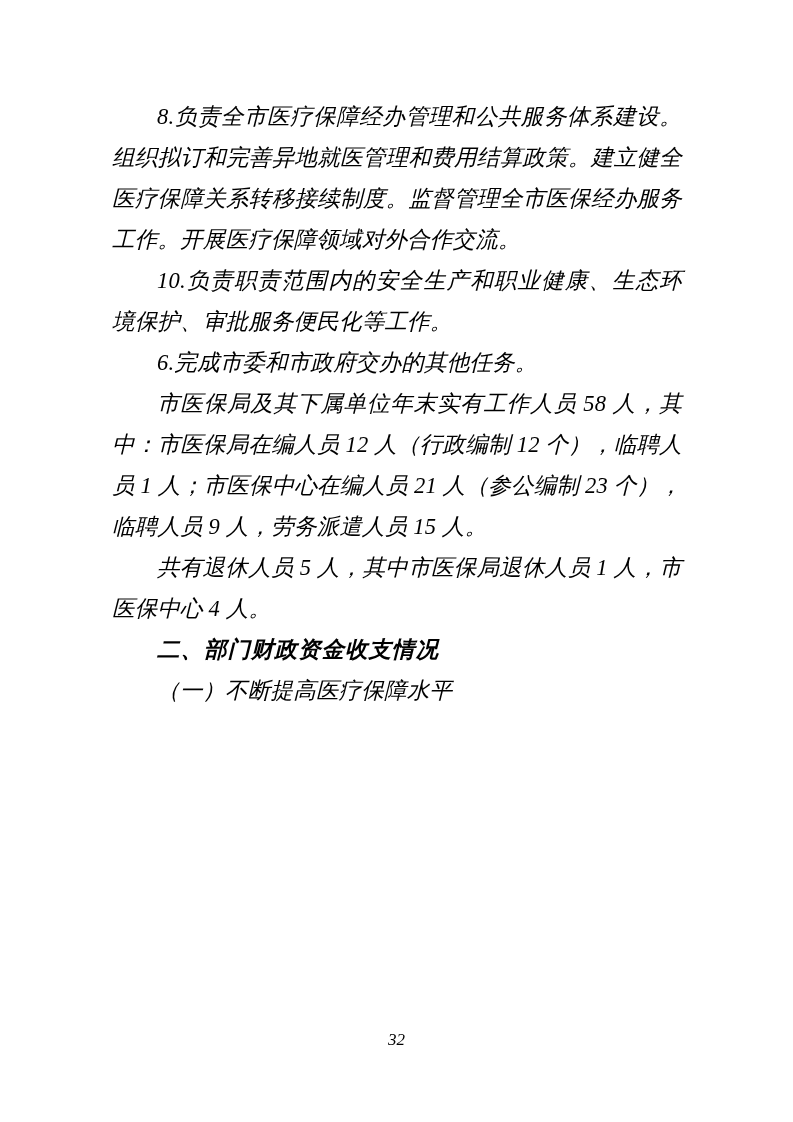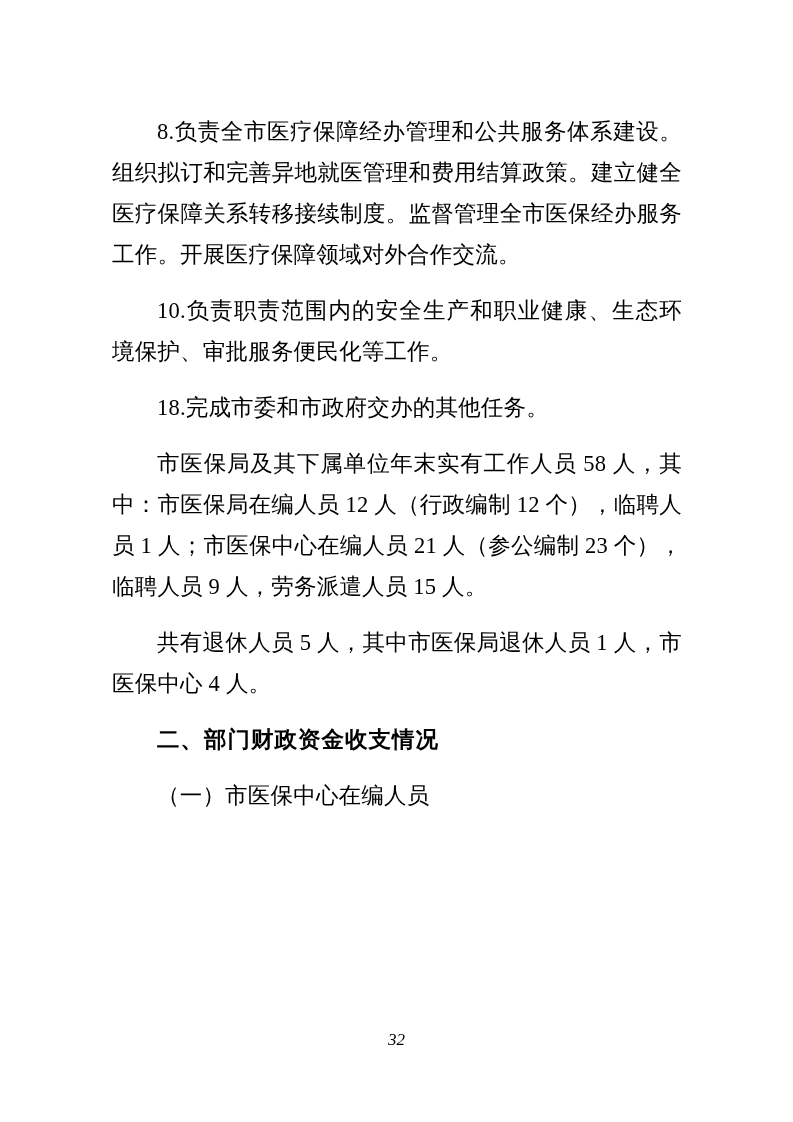--- a/index.html
+++ b/index.html
@@ -27,23 +27,24 @@
     position: absolute;
     left: 112px;
     top: 96px;
     width: 570px;
   }
   .para {
     font-size: 22.5px;
     line-height: 41px;
     text-align: justify;
     text-justify: inter-ideograph;
-    margin: 15px 0 0 0;
+    margin: 0 0 0 0;
     letter-spacing: 0.2px;
     text-indent: 45px;
+    font-style: italic;
   }
   .para.heading {
     font-weight: bold;
     font-family: "Liberation Sans", "DejaVu Sans", sans-serif;
     letter-spacing: 1px;
   }
   .page-number {
     position: absolute;
     left: 0;
     top: 1030px;
@@ -55,20 +56,20 @@
     font-style: italic;
   }
 </style>
 </head>
 <body>
 
 <div class="page">
   <div class="content">
     <p class="para">8.负责全市医疗保障经办管理和公共服务体系建设。组织拟订和完善异地就医管理和费用结算政策。建立健全医疗保障关系转移接续制度。监督管理全市医保经办服务工作。开展医疗保障领域对外合作交流。</p>
     <p class="para">10.负责职责范围内的安全生产和职业健康、生态环境保护、审批服务便民化等工作。</p>
-    <p class="para">18.完成市委和市政府交办的其他任务。</p>
+    <p class="para">6.完成市委和市政府交办的其他任务。</p>
     <p class="para">市医保局及其下属单位年末实有工作人员 58 人，其中：市医保局在编人员 12 人（行政编制 12 个），临聘人员 1 人；市医保中心在编人员 21 人（参公编制 23 个），临聘人员 9 人，劳务派遣人员 15 人。</p>
     <p class="para">共有退休人员 5 人，其中市医保局退休人员 1 人，市医保中心 4 人。</p>
     <p class="para heading">二、部门财政资金收支情况</p>
-    <p class="para">（一）市医保中心在编人员</p>
+    <p class="para">（一）不断提高医疗保障水平</p>
   </div>
   <div class="page-number">32</div>
 </div>
 
 </body></html>

